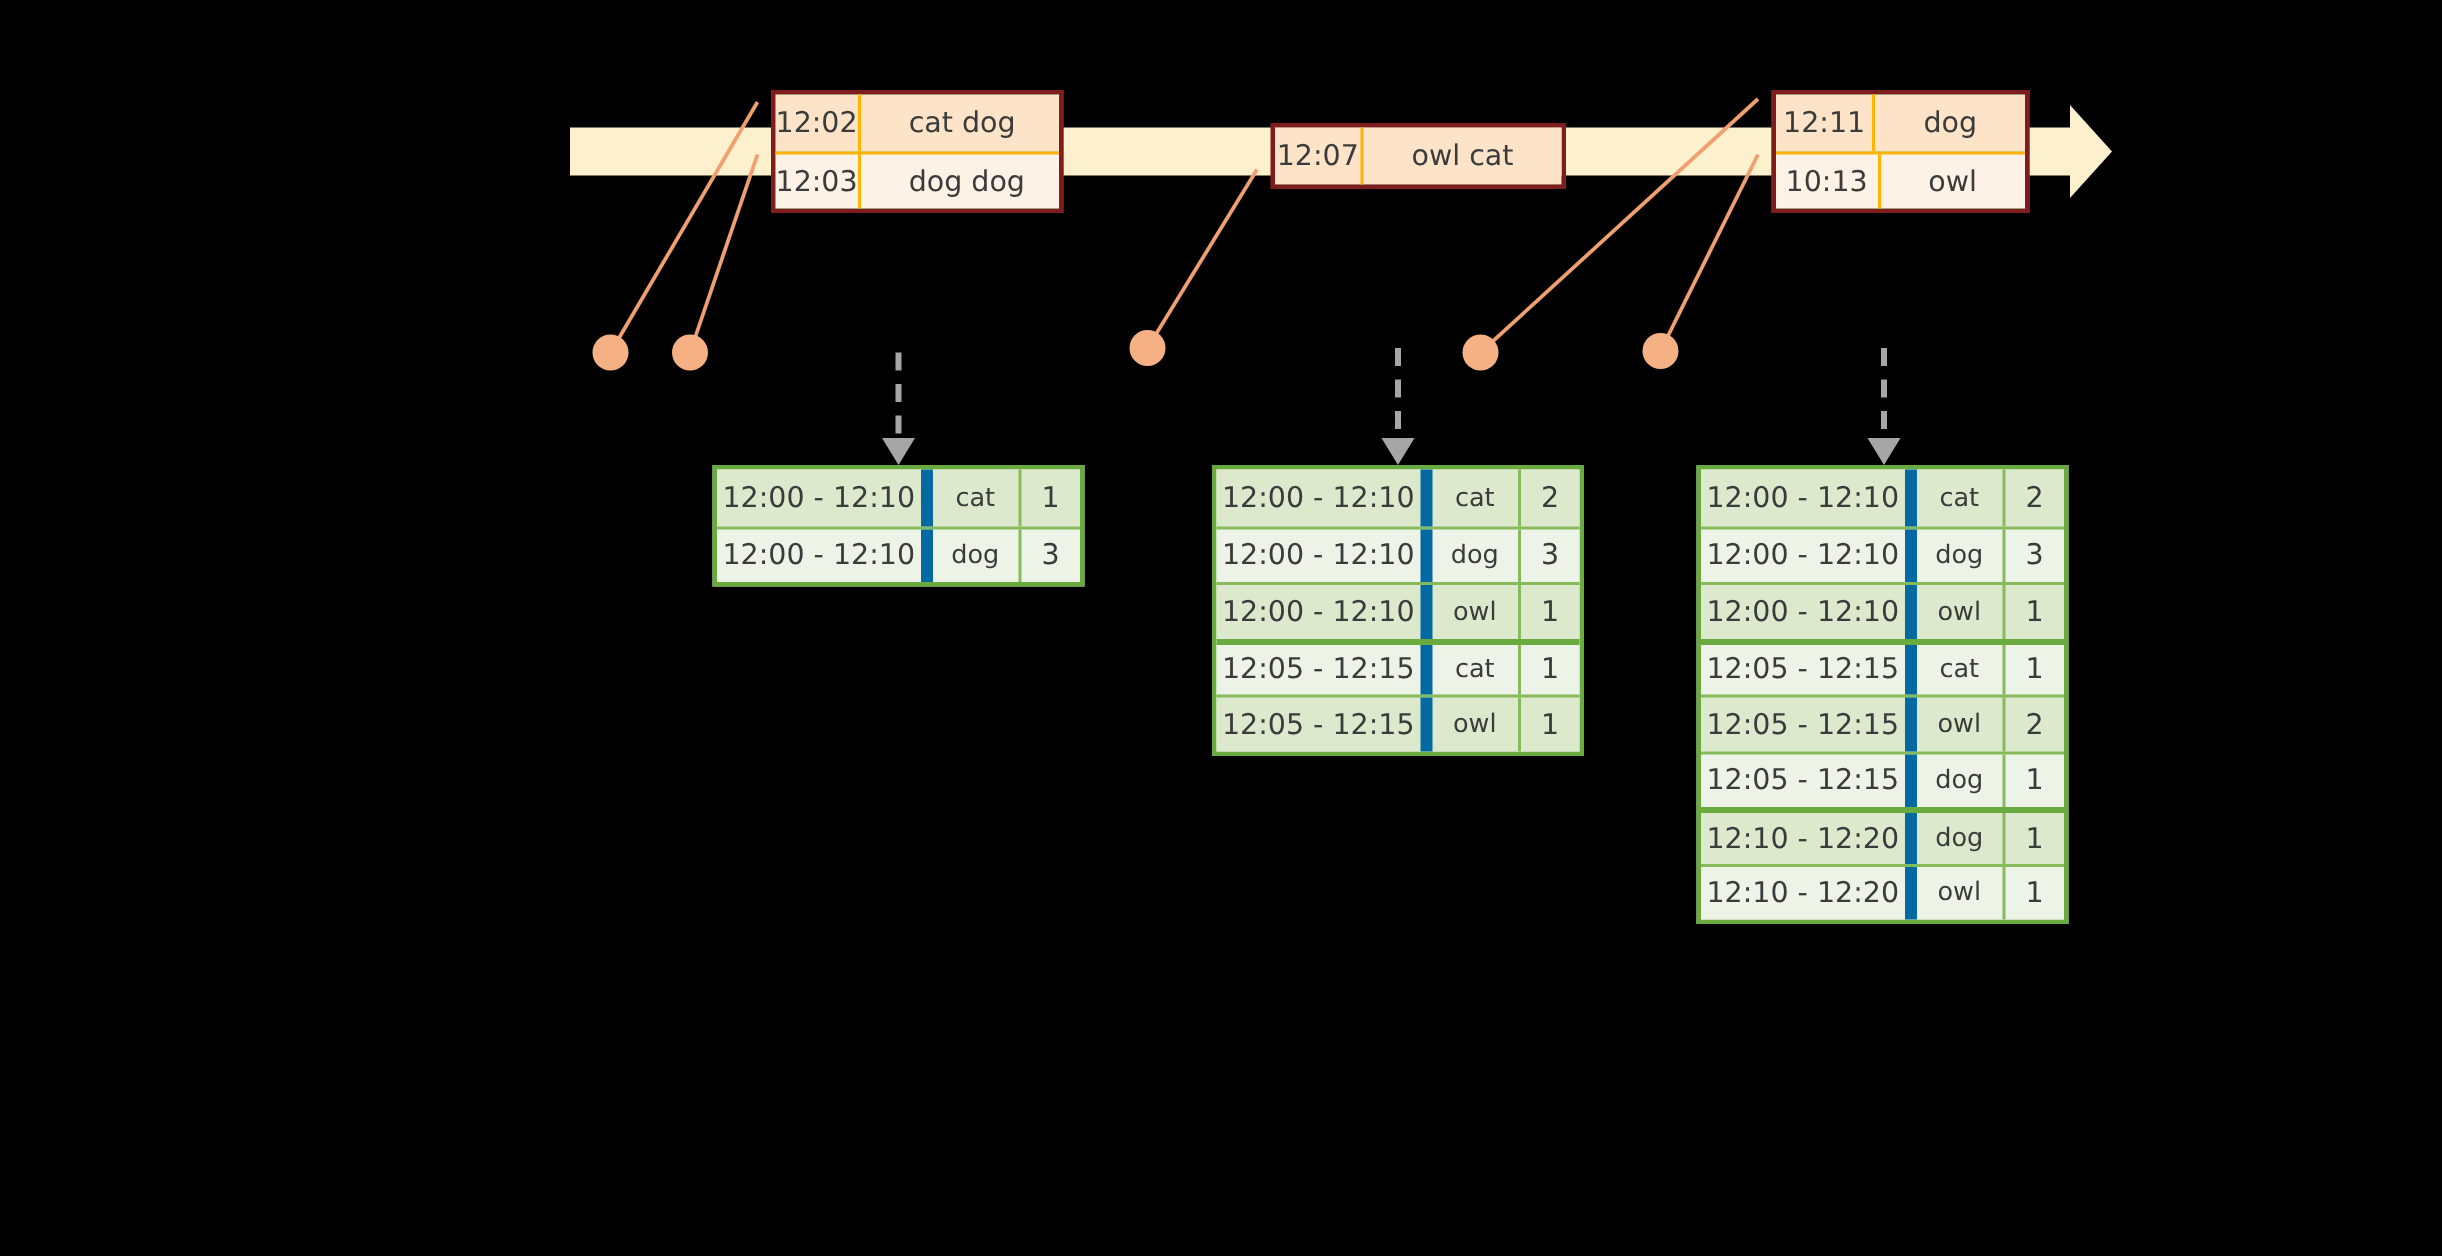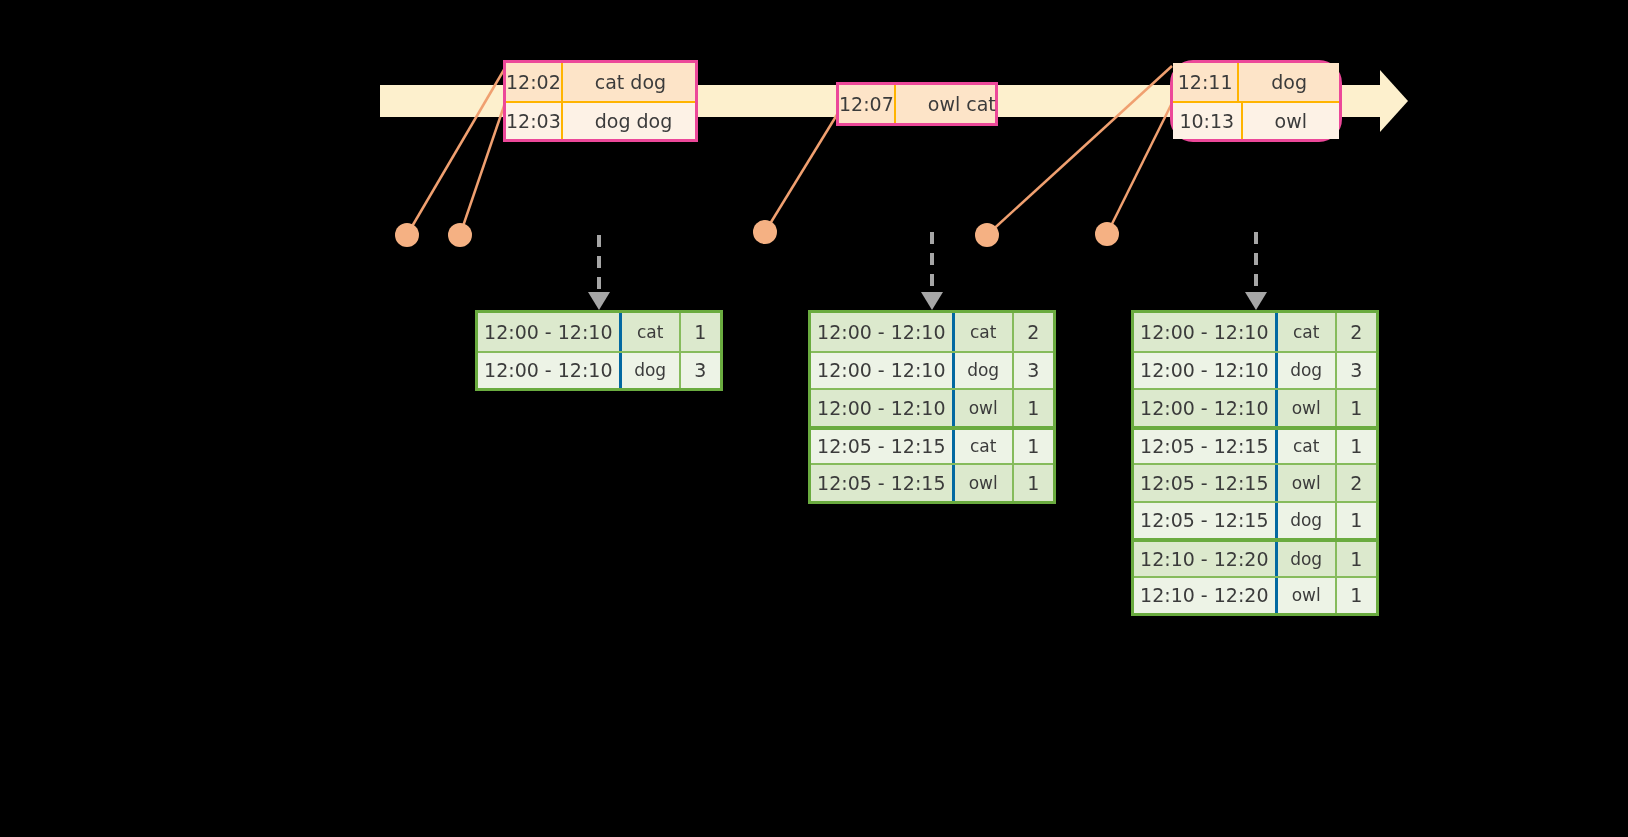--- a/index.html
+++ b/index.html
@@ -32,23 +32,24 @@
     left: 380px;
     top: 85px;
     width: 1000px;
     height: 32px;
     background: #fdf0cd;
   }
 
   
   .event-box {
     position: absolute;
-    border: 3px solid #ec4899;
+    border: 3px solid #7f1d1d;
     box-sizing: border-box;
     background: #15803d;
+    margin-left: 11px;
   }
   .event-row {
     display: flex;
     height: 38px;
     box-sizing: border-box;
   }
   .event-row + .event-row {
     border-top: 2px solid #ffb400;
   }
   .event-row.shade { background: #fde4c8; }
@@ -91,21 +92,21 @@
   .res-row.grpbreak { border-top: 4px solid #6aab3f; }
   .res-row.shade { background: #dce9cd; }
   .res-row.plain { background: #edf3e6; }
   .rs-win {
     width: 146px;
     display: flex;
     align-items: center;
     justify-content: center;
     font-size: 19px;
     color: #3b3b3b;
-    border-right: 3px solid #0369a1;
+    border-right: 8px solid #0369a1;
     box-sizing: border-box;
     white-space: nowrap;
   }
   .rs-word {
     width: 60px;
     display: flex;
     align-items: center;
     justify-content: center;
     font-size: 17px;
     color: #3b3b3b;
@@ -167,28 +168,28 @@
     <div class="event-row shade">
       <div class="ev-time">12:02</div>
       <div class="ev-words">cat dog</div>
     </div>
     <div class="event-row plain">
       <div class="ev-time">12:03</div>
       <div class="ev-words">dog dog</div>
     </div>
   </div>
 
-  <div class="event-box" id="event-group-2" style="left:836px; top:82px; width:162px;">
+  <div class="event-box" id="event-group-2" style="left:836px; top:82px; width:197px;">
     <div class="event-row shade">
       <div class="ev-time">12:07</div>
       <div class="ev-words">owl cat</div>
     </div>
   </div>
 
-  <div class="event-box" id="event-group-3" style="left:1170px; top:60px; width:172px;border-radius:23px;">
+  <div class="event-box" id="event-group-3" style="left:1170px; top:60px; width:172px;">
     <div class="event-row shade">
       <div class="ev-time">12:11</div>
       <div class="ev-words">dog</div>
     </div>
     <div class="event-row plain">
       <div class="ev-time">10:13</div>
       <div class="ev-words">owl</div>
     </div>
   </div>
 

